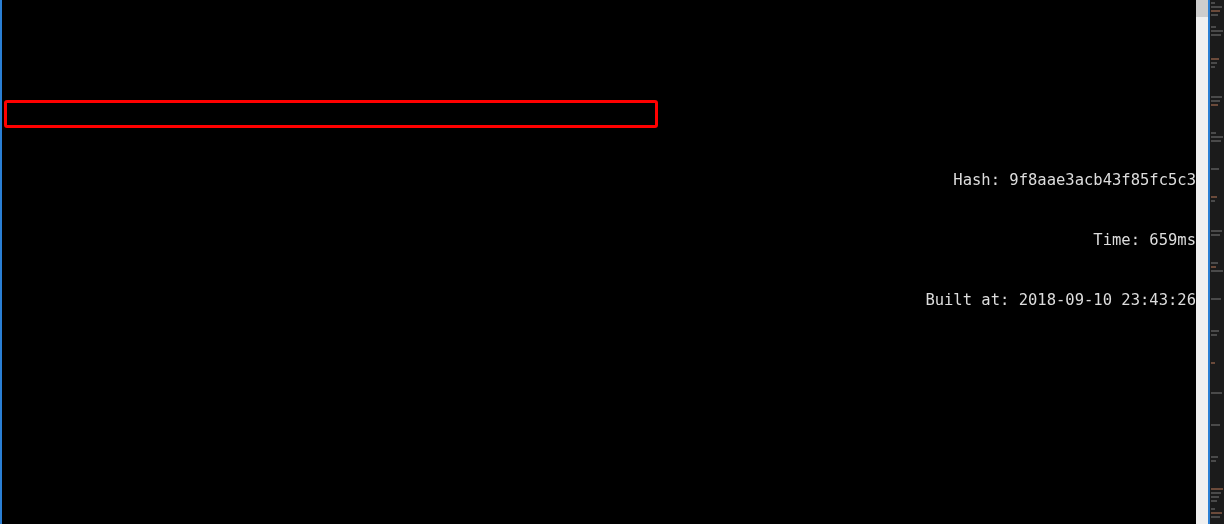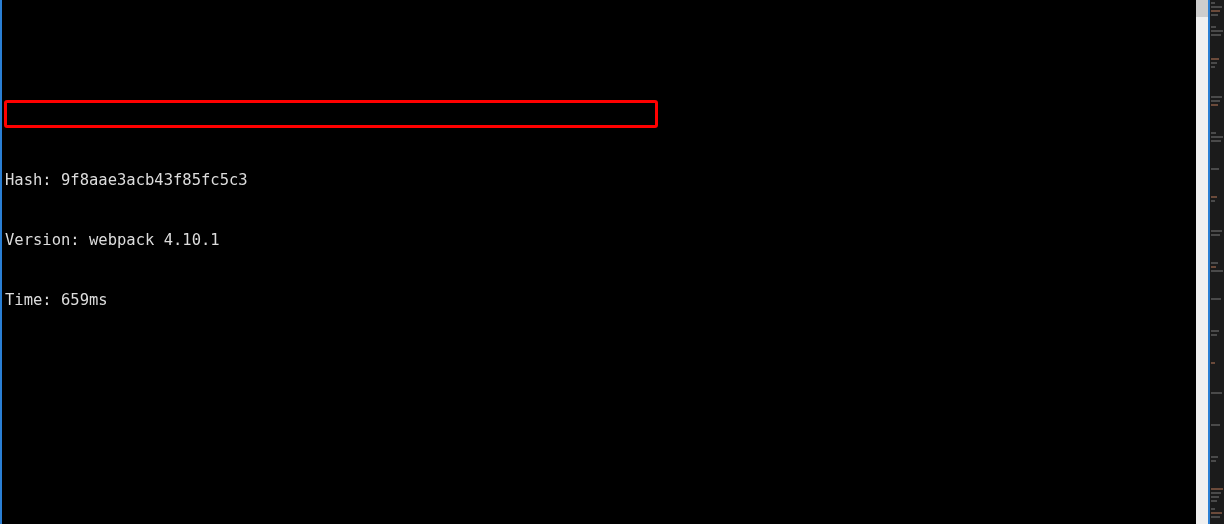--- a/index.html
+++ b/index.html
@@ -34,20 +34,21 @@
     line-height: 20px;
     letter-spacing: 0px;
     white-space: pre;
     color: #d8d8d8;
   }
   .ln {
     height: 20px;
     white-space: pre;
     padding-left: 3px;
     box-sizing: border-box;
+    text-align: right;
   }
   .c-white  { color: #dcdcdc; }
 
   
   #highlight-box {
     position: absolute;
     left: 2px;
     top: 100px;
     width: 654px;
     height: 28px;
@@ -100,22 +101,22 @@
 
   <div id="console-pane">
 
     <div id="console-output">
 
       
       <div class="ln c-white"></div>
 
       
       <div class="ln c-white">Hash: 9f8aae3acb43f85fc5c3</div>
-      <div class="ln c-white">Version: webpack 4.10.1</div>
       <div class="ln c-white">Time: 659ms</div>
+      <div class="ln c-white">Built at: 2018-09-10 23:43:26</div>
 
       
 
       
       
 
       
 
       
 

